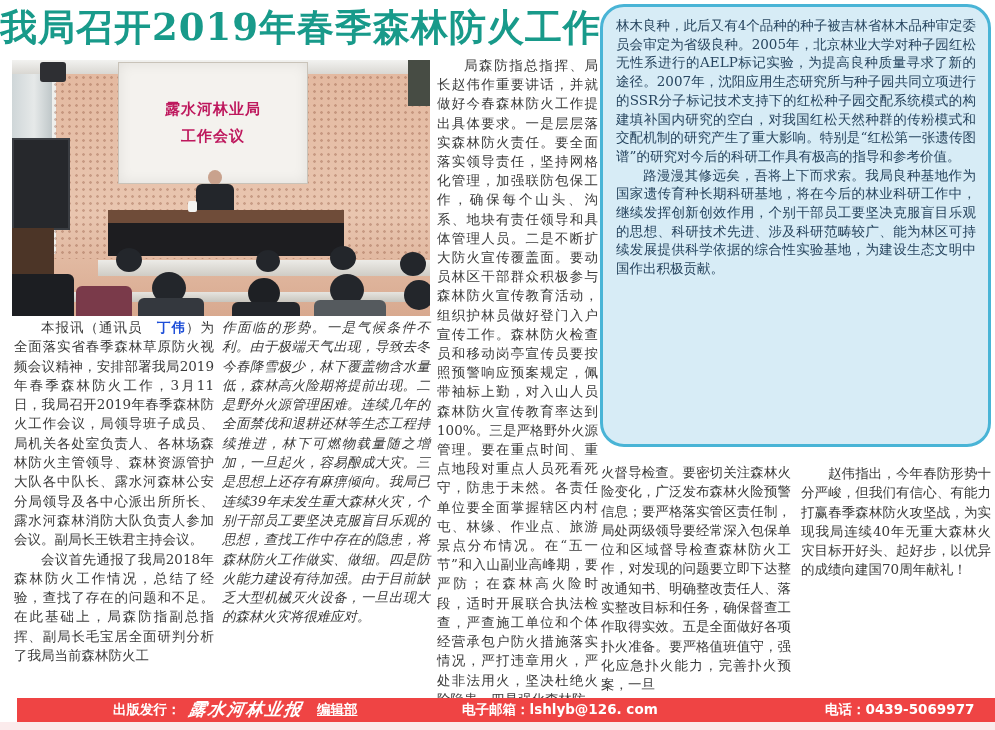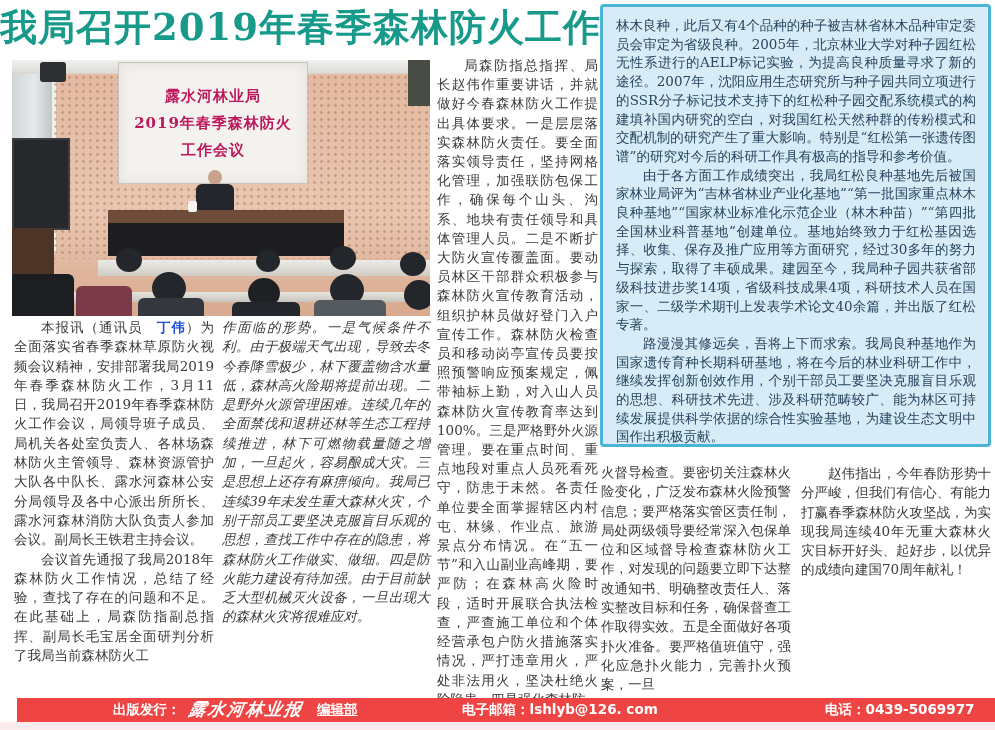--- a/index.html
+++ b/index.html
@@ -51,21 +51,21 @@
   .col { position:absolute; text-align:justify; font-size:13.5px; line-height:19.3px; color:#3a3a3a; }
   .col p.ind { text-indent:2em; }
   #col1 { left:14px;  top:318px; width:200px; height:394px; }
   #col2 { left:222px; top:318px; width:208px; height:394px;font-style:italic; }
   #colA { left:437px; top:56px;  width:161px; height:656px; line-height:19.2px; }
   #colX { left:601px; top:464px; width:190px; height:248px;font-family:Liberation Mono, monospace; }
   #colY { left:801px; top:464px; width:190px; height:248px; }
   b.byline { color:#1d4ed8; }
   
   .box { position:absolute; left:600px; top:4px; width:391px; height:443px;
-    background:#d7ecf6; border:3px solid #49b4d6; border-radius:4px;
+    background:#d7ecf6; border:3px solid #49b4d6; border-radius:24px;
     padding:9px 12px 8px 13px; }
   .box .btxt { font-size:13.5px; line-height:18.7px; color:#27455f; text-align:justify; }
   .box .btxt p.ind { text-indent:2em; }
   
   .footer { position:absolute; left:0; top:698px; width:995px; height:24px;
     background:#ef4444; color:#ffffff; font-family:"DejaVu Sans","Liberation Sans",sans-serif;
     font-weight:bold; font-size:13.5px;margin-left:17px; }
   .footer span { position:absolute; top:3px; white-space:nowrap; }
   .f-pub   { left:96px; }
   .f-script{ left:172px; top:0px !important; font-family:"DejaVu Serif","Liberation Serif",serif;
@@ -83,21 +83,20 @@
 <div class="photo">
   <div class="ceiling"></div>
   <div class="window"></div>
   <div class="dots"></div>
   <div class="projector"></div>
   <div class="tv"></div>
   <div class="lectern"></div>
   <div class="darkcorner"></div>
   <div class="screen">
     <span>露水河林业局</span>
-    <span>2019年春季森林防火</span>
     <span>工作会议</span>
   </div>
   <div class="head skin" style="left:196px; top:110px; width:14px; height:15px;"></div>
   <div class="body" style="left:184px; top:124px; width:38px; height:28px;"></div>
   <div class="desk"></div>
   <div class="cup"></div>
   <div class="tablerow"></div>
   <div class="head" style="left:104px; top:188px; width:26px; height:24px;"></div>
   <div class="head" style="left:244px; top:190px; width:24px; height:22px;"></div>
   <div class="head" style="left:318px; top:186px; width:26px; height:24px;"></div>
@@ -123,21 +122,20 @@
   <p>作面临的形势。一是气候条件不利。由于极端天气出现，导致去冬今春降雪极少，林下覆盖物含水量低，森林高火险期将提前出现。二是野外火源管理困难。连续几年的全面禁伐和退耕还林等生态工程持续推进，林下可燃物载量随之增加，一旦起火，容易酿成大灾。三是思想上还存有麻痹倾向。我局已连续39年未发生重大森林火灾，个别干部员工要坚决克服盲目乐观的思想，查找工作中存在的隐患，将森林防火工作做实、做细。四是防火能力建设有待加强。由于目前缺乏大型机械灭火设备，一旦出现大的森林火灾将很难应对。</p>
 </div>
 
 <div class="col" id="colA">
   <p class="ind">局森防指总指挥、局长赵伟作重要讲话，并就做好今春森林防火工作提出具体要求。一是层层落实森林防火责任。要全面落实领导责任，坚持网格化管理，加强联防包保工作，确保每个山头、沟系、地块有责任领导和具体管理人员。二是不断扩大防火宣传覆盖面。要动员林区干部群众积极参与森林防火宣传教育活动，组织护林员做好登门入户宣传工作。森林防火检查员和移动岗亭宣传员要按照预警响应预案规定，佩带袖标上勤，对入山人员森林防火宣传教育率达到100%。三是严格野外火源管理。要在重点时间、重点地段对重点人员死看死守，防患于未然。各责任单位要全面掌握辖区内村屯、林缘、作业点、旅游景点分布情况。在“五一节”和入山副业高峰期，要严防；在森林高火险时段，适时开展联合执法检查，严查施工单位和个体经营承包户防火措施落实情况，严打违章用火，严处非法用火，坚决杜绝火险隐患。四是强化森林防</p>
 </div>
 
 <div class="box">
   <div class="btxt">
     <p>林木良种，此后又有4个品种的种子被吉林省林木品种审定委员会审定为省级良种。2005年，北京林业大学对种子园红松无性系进行的AELP标记实验，为提高良种质量寻求了新的途径。2007年，沈阳应用生态研究所与种子园共同立项进行的SSR分子标记技术支持下的红松种子园交配系统模式的构建填补国内研究的空白，对我国红松天然种群的传粉模式和交配机制的研究产生了重大影响。特别是“红松第一张遗传图谱”的研究对今后的科研工作具有极高的指导和参考价值。</p>
-    <p class="ind">由于各方面工作成绩突出，我局红松良种基地先后被国家林业局评为“吉林省林业产业化基地”“第一批国家重点林木良种基地”“国家林业标准化示范企业（林木种苗）”“第四批全国林业科普基地”创建单位。基地始终致力于红松基因选择、收集、保存及推广应用等方面研究，经过30多年的努力与探索，取得了丰硕成果。建园至今，我局种子园共获省部级科技进步奖14项，省级科技成果4项，科研技术人员在国家一、二级学术期刊上发表学术论文40余篇，并出版了红松专著。</p>
     <p class="ind">路漫漫其修远矣，吾将上下而求索。我局良种基地作为国家遗传育种长期科研基地，将在今后的林业科研工作中，继续发挥创新创效作用，个别干部员工要坚决克服盲目乐观的思想、科研技术先进、涉及科研范畴较广、能为林区可持续发展提供科学依据的综合性实验基地，为建设生态文明中国作出积极贡献。</p>
   </div>
 </div>
 
 <div class="col" id="colX">
   <p>火督导检查。要密切关注森林火险变化，广泛发布森林火险预警信息；要严格落实管区责任制，局处两级领导要经常深入包保单位和区域督导检查森林防火工作，对发现的问题要立即下达整改通知书、明确整改责任人、落实整改目标和任务，确保督查工作取得实效。五是全面做好各项扑火准备。要严格值班值守，强化应急扑火能力，完善扑火预案，一旦</p>
 </div>
 
 <div class="col" id="colY">
   <p class="ind">赵伟指出，今年春防形势十分严峻，但我们有信心、有能力打赢春季森林防火攻坚战，为实现我局连续40年无重大森林火灾目标开好头、起好步，以优异的成绩向建国70周年献礼！</p>

